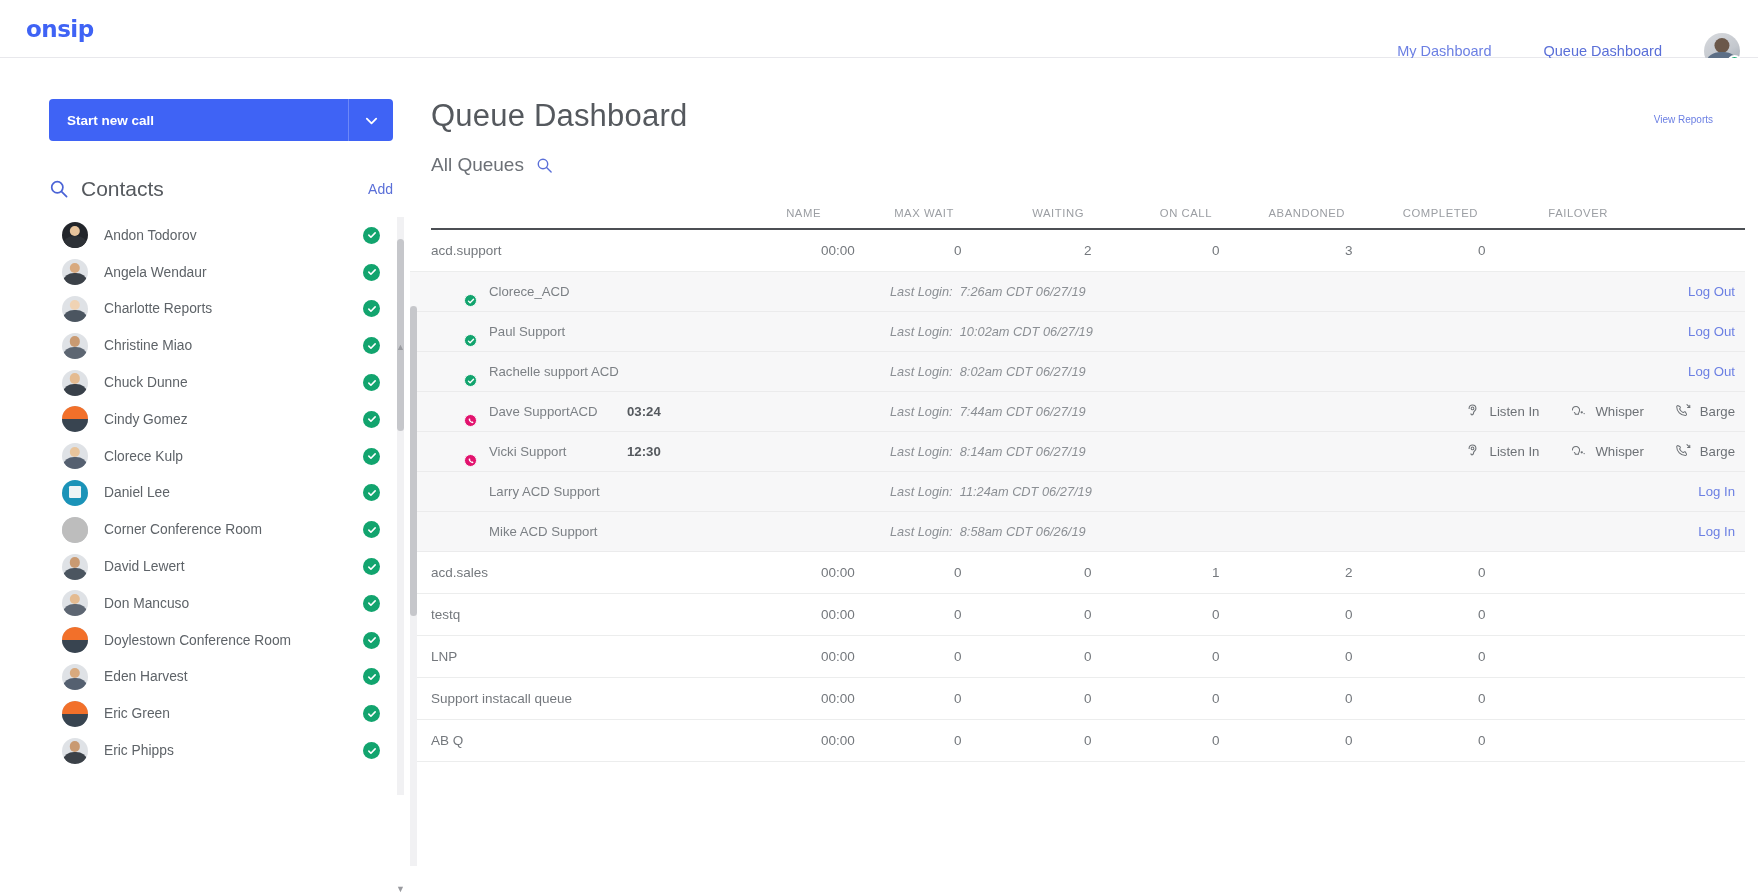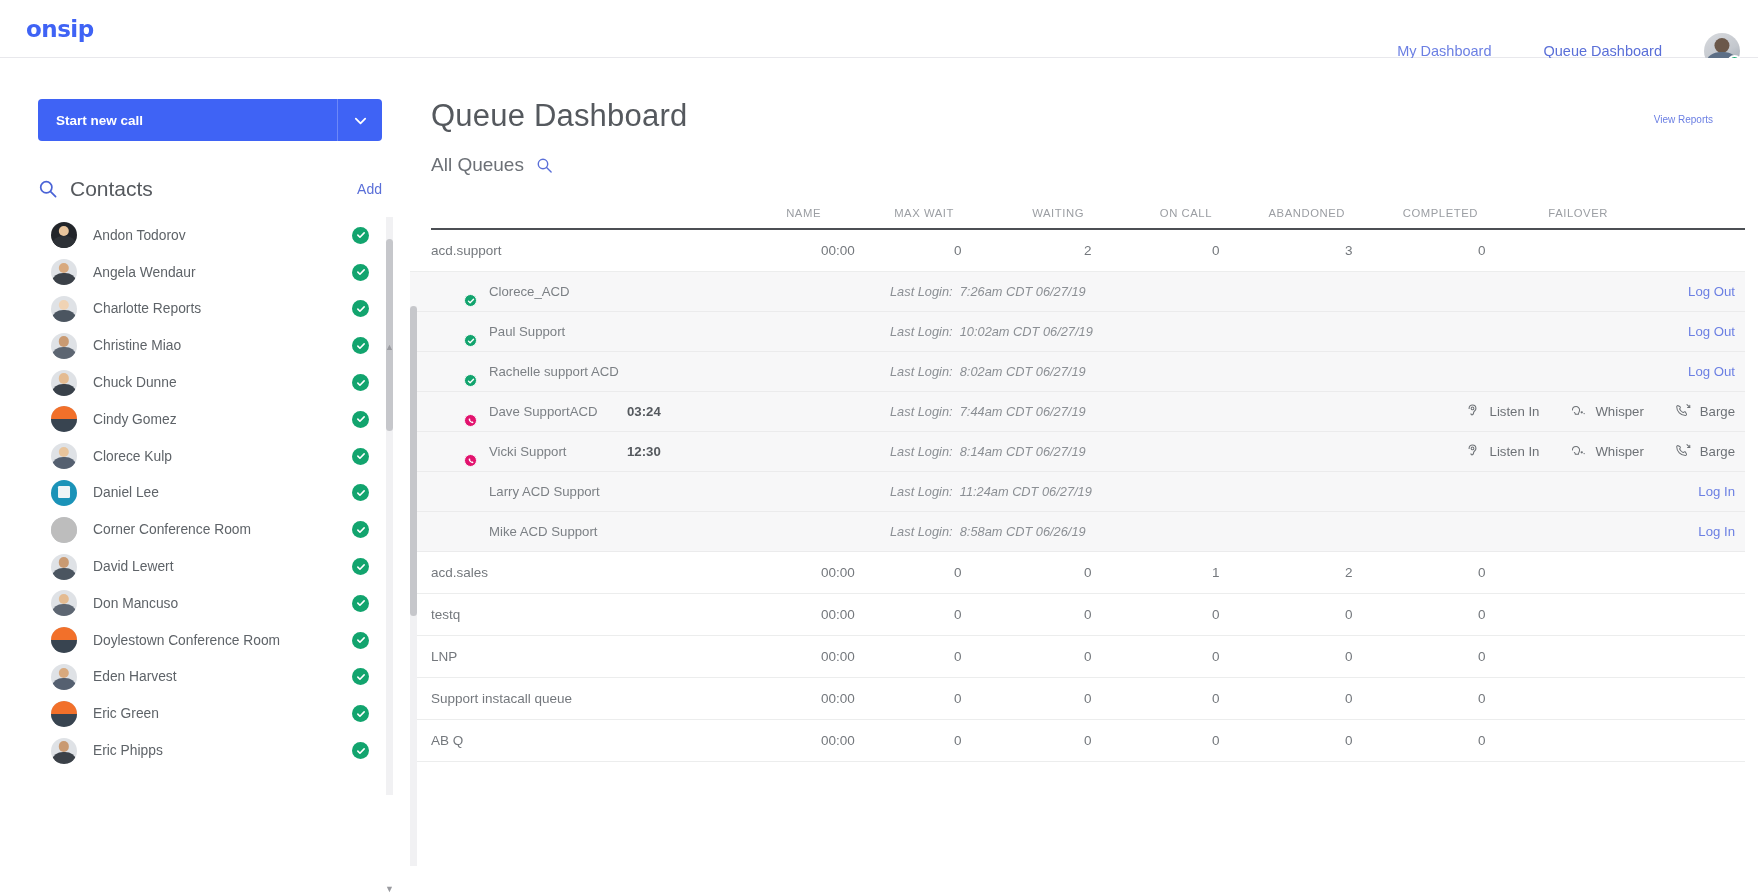--- a/index.html
+++ b/index.html
@@ -65,21 +65,21 @@
   .status-dot {
     position: absolute; right: -2px; bottom: -1px;
     width: 15px; height: 15px; border-radius: 50%;
     background: #12a46e; border: 2px solid #fff;
     display: flex; align-items: center; justify-content: center;
   }
   .status-dot svg { width: 9px; height: 9px; }
 
   
   .leftpanel {
-    position: absolute; top: 58px; left: 5px;
+    position: absolute; top: 58px; left: 16px;
     width: 410px; height: 836px;
     background: #fff;
   }
   .callbtn-row {
     display: flex; margin: 41px 33px 0 33px;
     height: 42px;
   }
   .callbtn {
     flex: 1; background: #3f63f5; color: #fff;
     border: none; border-radius: 4px 0 0 4px;

